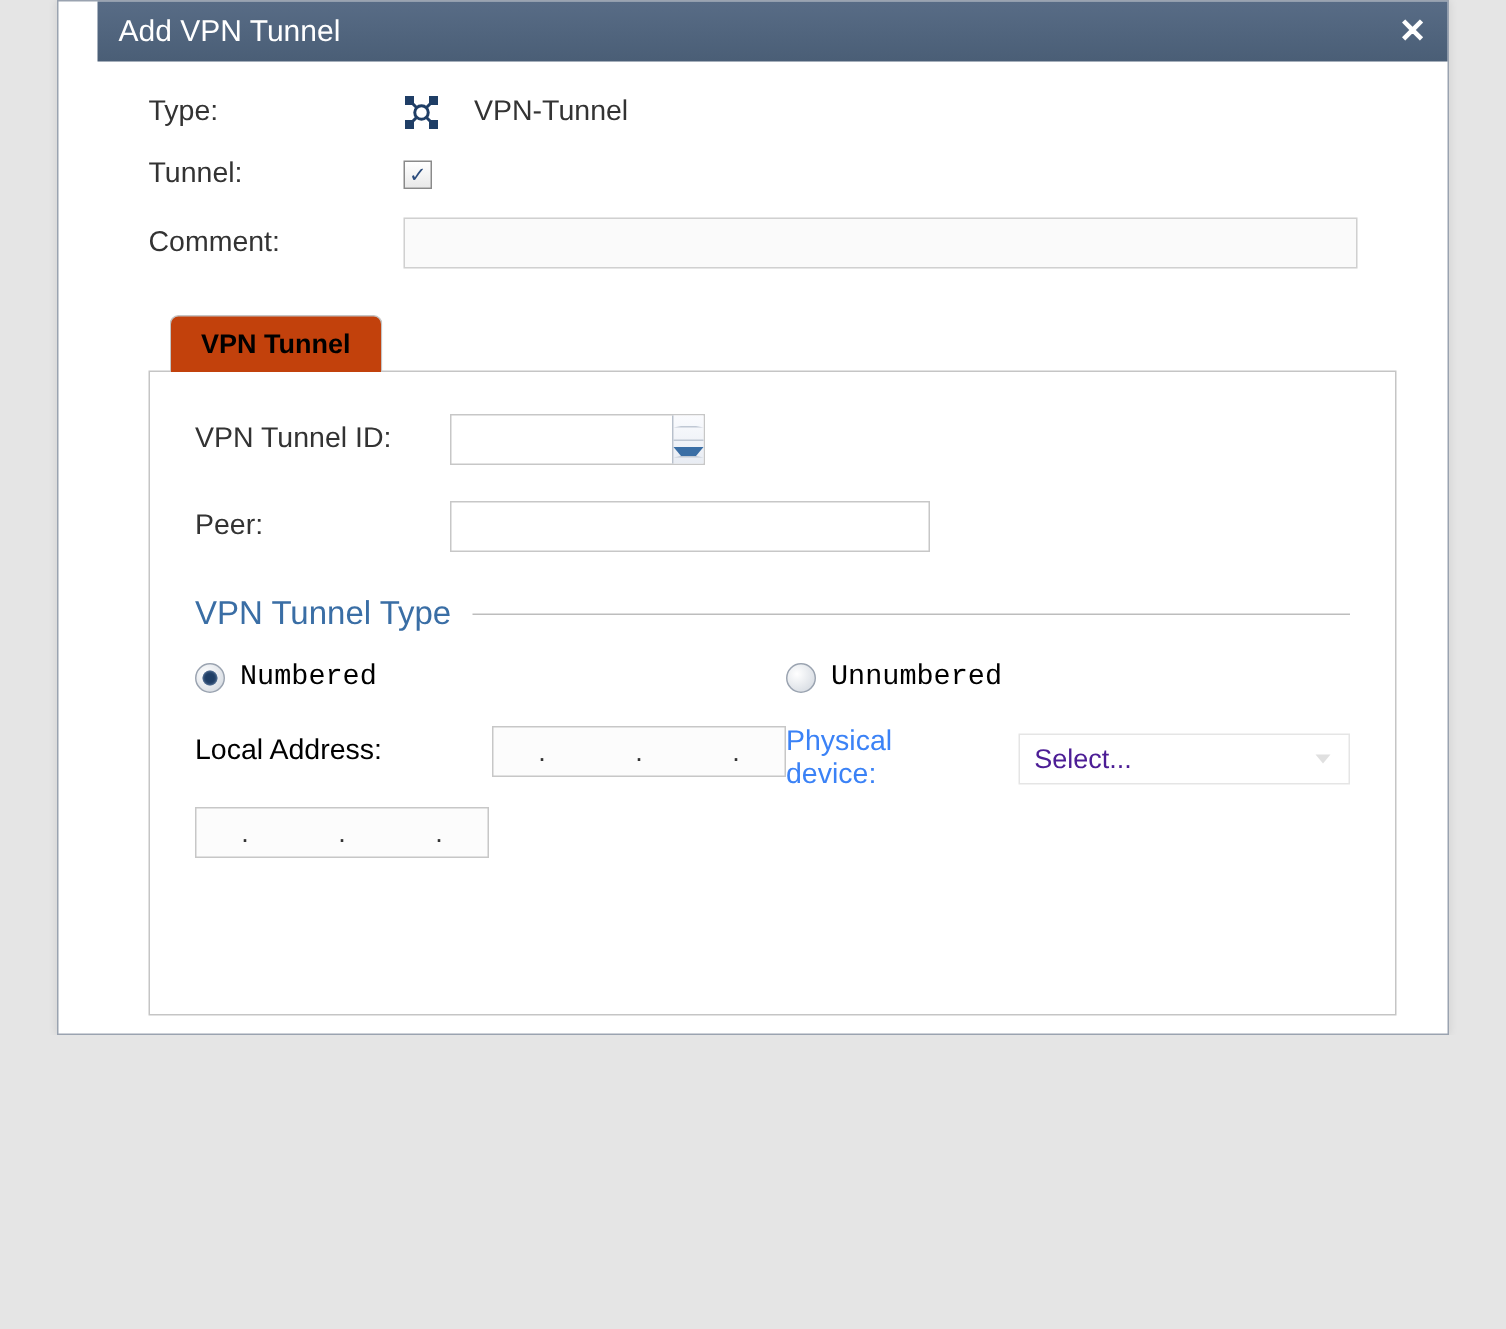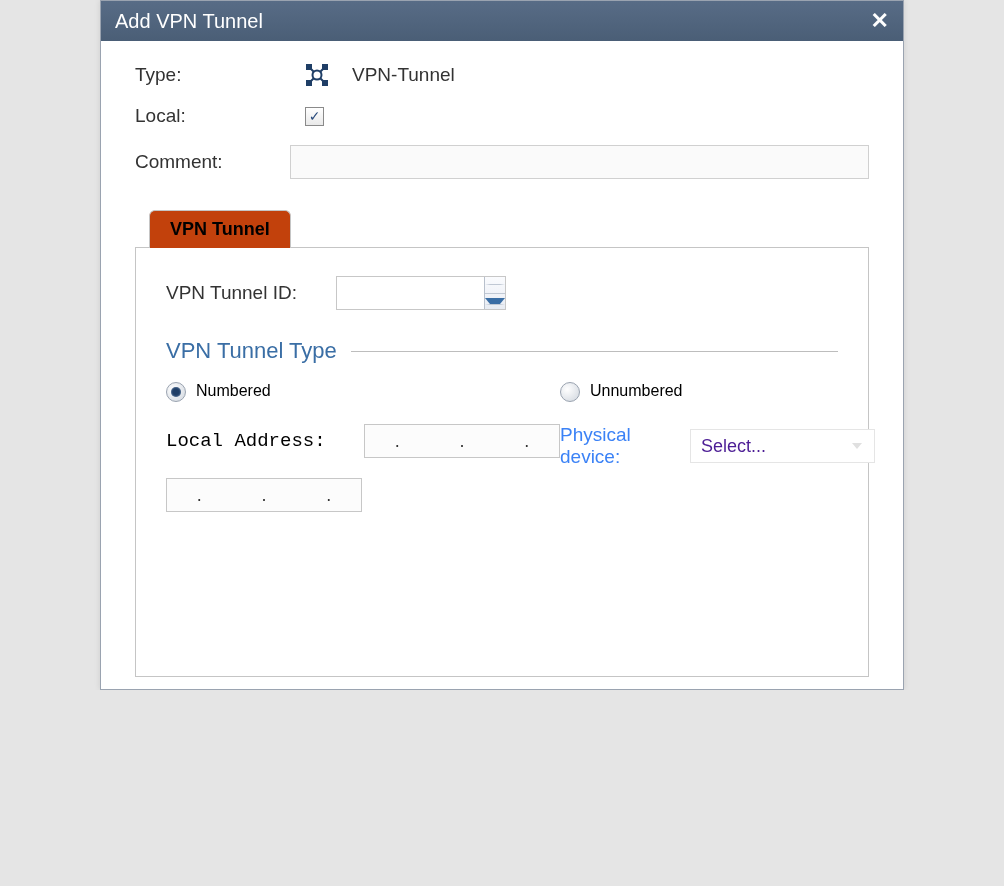--- a/index.html
+++ b/index.html
@@ -1,22 +1,23 @@
 <!DOCTYPE html>
 <html><head>
 <meta charset="utf-8">
 <style>
   * { box-sizing: border-box; }
   html,body { margin:0; padding:0; font-family: Arial, Helvetica, sans-serif; background:#e5e5e5; }
   .dialog {
-    width: 804px;
+    width: 928px;
     margin: 0 auto;
     background: #fff;
     border: 1px solid #9aa3b0;
     box-shadow: 0 0 6px rgba(0,0,0,.1);
+    padding-left: 26px;
   }
   .titlebar {
     background: linear-gradient(#586c86, #4a5e76);
     color: #fff;
     height: 40px;
     display:flex;
     align-items:center;
     justify-content:space-between;
     padding: 0 14px;
     font-size: 20px;
@@ -107,21 +108,21 @@
   .peer-input{
     width:320px; height:34px; border:1px solid #c7c7c7; background:#fff; padding:4px 8px; font-size:16px;
   }
   .section-head {
     display:flex; align-items:center; gap:14px; margin: 28px 0 18px 0;
     font-size:22px; color:#3a6ea5;
   }
   .section-head .hr { flex:1; border-top:1px solid #bdbdbd; height:0; }
   .radiorow { display:flex; }
   .radiocol { flex:1; }
-  .radiobtn { display:flex; align-items:flex-start; gap:10px; font-size:16px; cursor:pointer; margin-bottom:22px;}
+  .radiobtn { display:flex; align-items:flex-end; gap:10px; font-size:19px; cursor:pointer; margin-bottom:22px;font-family:Liberation Mono, monospace;}
   .radio {
     width:20px;height:20px;border-radius:50%;
     background: radial-gradient(circle at 35% 35%, #fff, #cfd5dd);
     border:1px solid #9aa3b0;
     display:flex;align-items:center;justify-content:center;
   }
   .radio.sel::after{ content:''; width:10px;height:10px;border-radius:50%; background:#1f3e66; box-shadow: inset 0 0 2px #8fa7c7; }
   .ipbox{
     display:flex;align-items:center;width:196px;height:34px;border:1px solid #c7c7c7;background:#fcfcfc;justify-content:space-around;font-size:18px;color:#333;
   }
@@ -140,21 +141,21 @@
   }
   .btn{
     min-width:110px; height:42px;
     border:1px solid #b8bec7; border-radius:4px;
     background:linear-gradient(#ffffff,#f3f5f8);
     font-size:19px; color:#222;
     display:flex; align-items:center; justify-content:center;
     cursor:pointer;
   }
   .addr-row{display:flex;align-items:center;font-size:19px;margin-bottom:20px;}
-  .addr-row .plab{width:198px;font-family:Liberation Mono, monospace;}
+  .addr-row .plab{width:198px;}
   .pd-row{display:flex;align-items:center;font-size:19px;gap:20px;}
 </style>
 </head>
 <body>
 
 <div class="dialog">
 
   <div class="titlebar">
     <span>Add VPN Tunnel</span>
     <span class="closex">✕</span>
@@ -176,21 +177,21 @@
             <line x1="20" y1="4" x2="15" y2="9" stroke="#1f3e66" stroke-width="2"></line>
             <line x1="4" y1="20" x2="9" y2="15" stroke="#1f3e66" stroke-width="2"></line>
             <line x1="20" y1="20" x2="15" y2="15" stroke="#1f3e66" stroke-width="2"></line>
           </svg>
         </span>
         <span>VPN-Tunnel</span>
       </span>
     </div>
 
     <div class="formrow">
-      <span class="lab">Local:</span>
+      <span class="lab">Tunnel:</span>
       <span class="chkbox">✓</span>
     </div>
 
     <div class="formrow" style="align-items:flex-start">
       <span class="lab" style="padding-top:6px">Comment:</span>
       <input class="comment-input" type="text" value="" style="">
     </div>
 
     <div class="tabwrap">
       <div class="tabs">
@@ -209,20 +210,24 @@
               <div>
                   <div class="tri-up"></div>
                 </div>
               <div>
                   <div class="tri-down"></div>
                 </div>
             </div>
           </div>
         </div>
 
+        <div class="prow">
+          <span class="plab">Peer:</span>
+          <input class="peer-input" type="text" value="" style="">
+        </div>
 
         <div class="section-head">
           <span>VPN Tunnel Type</span>
           <div class="hr"></div>
         </div>
 
         <div class="radiorow">
 
           <div class="radiocol">
             <div class="radiobtn">

